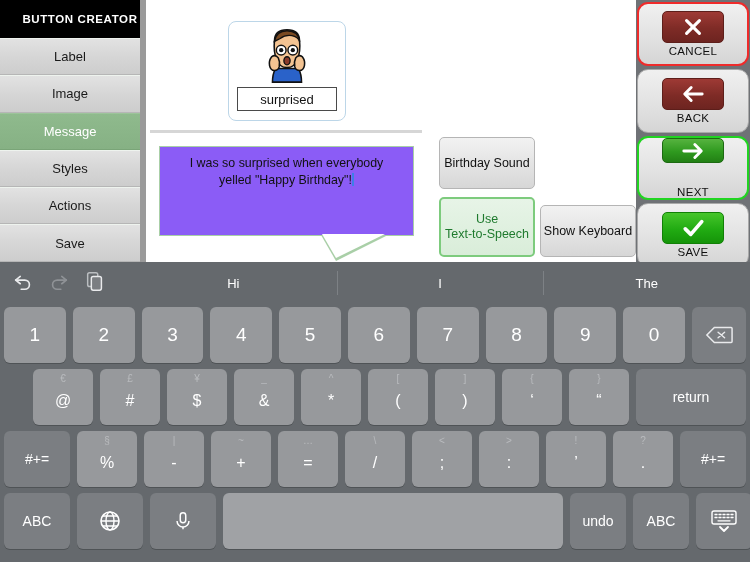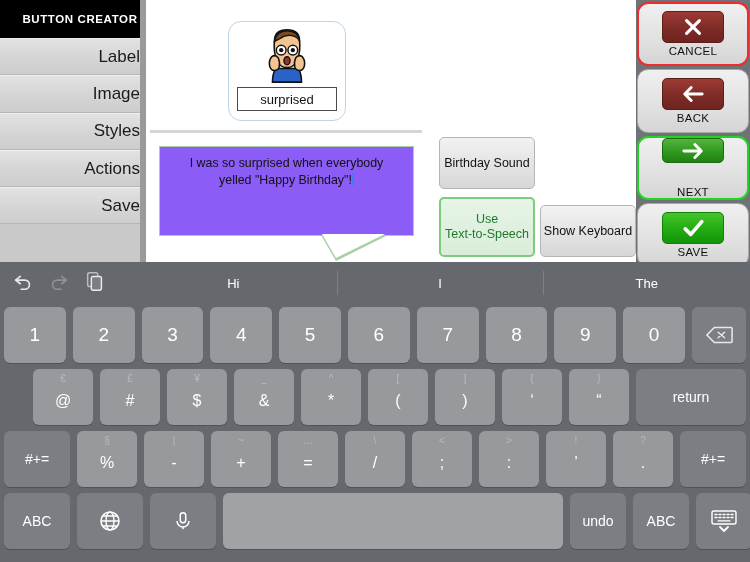--- a/index.html
+++ b/index.html
@@ -25,43 +25,43 @@
   .sidebar-title {
     height: 38px; background: #000; color: #fff;
     font-size: 11.5px; font-weight: bold; letter-spacing: .6px;
     display: flex; align-items: center; justify-content: center; padding-left: 20px;
   }
   .side-item {
     height: 37.3px;
     background: linear-gradient(to bottom,#e2e2e2 0%,#d6d6d6 50%,#cdcdcd 100%);
     border-top: 1px solid #eef3ee;
     border-bottom: 1px solid #b6b6b6;
-    display: flex; align-items: center; justify-content: flex-end;
-    font-size: 17px; color: #1a1a1a;
+    display: flex; align-items: center; justify-content: center;
+    font-size: 13px; color: #1a1a1a;
   }
   .side-item.active {
     background: linear-gradient(to bottom,#8fba8d 0%,#86b184 100%);
     color: #fff;
     border-top: 1px solid #9cc49a;
     border-bottom: 1px solid #7aa578;
   }
   .sidebar-edge {
     position: absolute; left: 140px; top: 0; width: 6px; height: 262px;
     background: #9a9a9a;
   }
 
   
   .center {
     position: absolute; left: 146px; top: 0; width: 287px; height: 262px;
     background: #fff;
   }
   .img-card {
     position: absolute; left: 82px; top: 21px;
     width: 118px; height: 100px;
-    border: 1px solid #bcd6e8; border-radius: 13px; background: #fff;
+    border: 1px solid #bcd6e8; border-radius: 8px; background: #fff;
     display: flex; flex-direction: column; align-items: center;
   }
   .pictogram { width: 62px; height: 62px; margin-top: 2px; }
   .img-label {
     width: 100px; height: 24px; margin-top: 1px;
     border: 1px solid #4a4a4a; background: #fff;
     display: flex; align-items: center; justify-content: center;
     font-size: 13px; color: #111;
   }
   .hr-sep {
@@ -205,20 +205,23 @@
   <div class="top-area">
 
     <div class="sidebar">
       <div class="sidebar-title">BUTTON CREATOR</div>
       <div class="side-item">
         <span>Label</span>
       </div>
       <div class="side-item">
         <span>Image</span>
       </div>
+      <div class="side-item active">
+        <span>Message</span>
+      </div>
       <div class="side-item">
         <span>Styles</span>
       </div>
       <div class="side-item">
         <span>Actions</span>
       </div>
       <div class="side-item">
         <span>Save</span>
       </div>
     </div>

